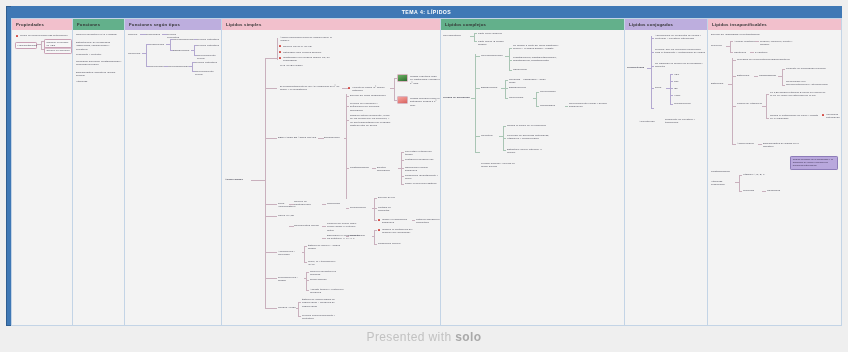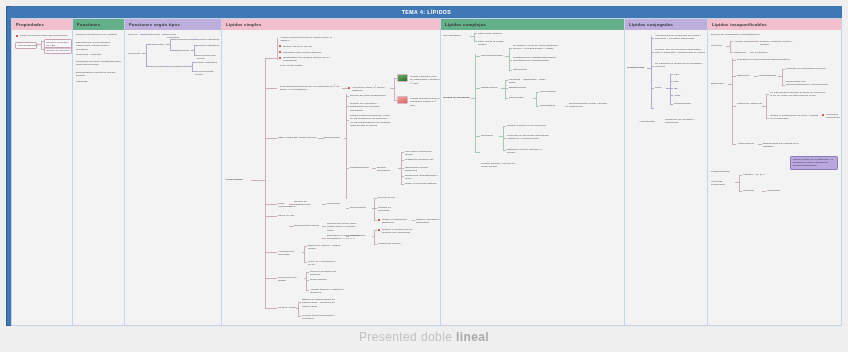--- a/index.html
+++ b/index.html
@@ -507,15 +507,15 @@
         <div class="node" style="left:35px; top:143px; width:28px">vitamina A, D, E, K</div>
         <div class="ln h" style="left:31px; top:161px; width:3px"></div>
         <div class="node" style="left:35px; top:159px; width:20px">Quinonas</div>
         <div class="ln h" style="left:54px; top:161px; width:4px"></div>
         <div class="node" style="left:59px; top:159px; width:24px">Ubiquinona</div>
       </div>
     </div>
 
   </div>
 
-  <div class="watermark"><span>Presented doble </span><b>lineal</b></div>
+  <div class="watermark"><span>Presented with </span><b>solo</b></div>
 
 </div>
 
 </body></html>

